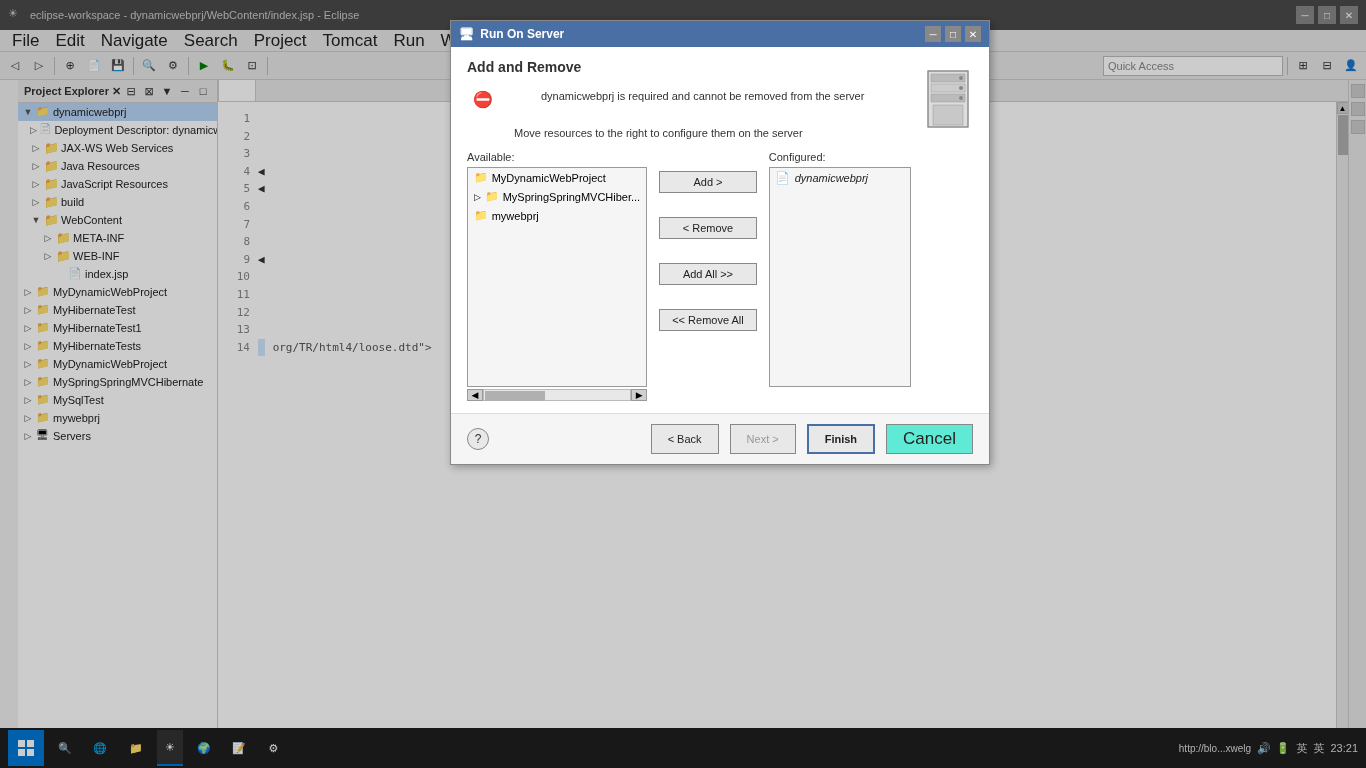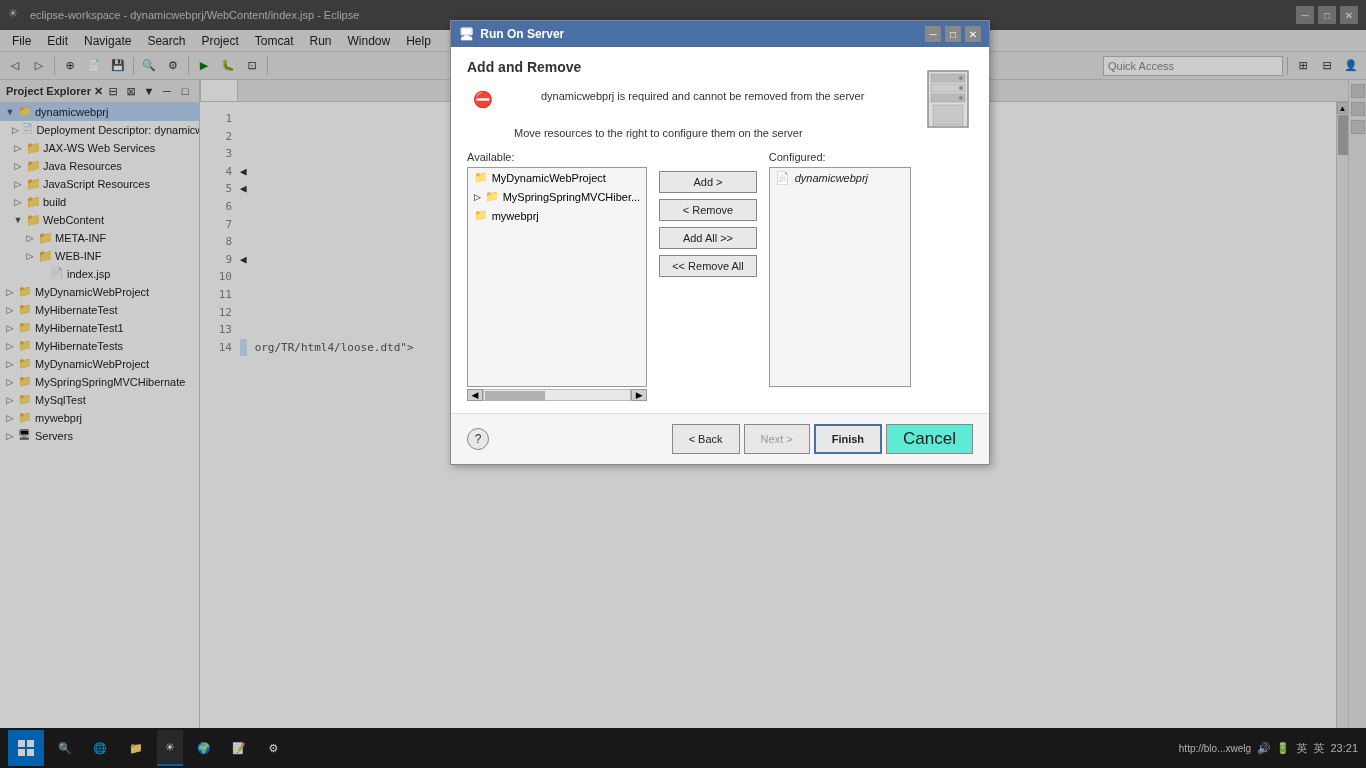--- a/index.html
+++ b/index.html
@@ -10,33 +10,33 @@
 
     
     .title-bar { height: 30px; background: #4a4a4a; display: flex; align-items: center; padding: 0 8px; color: #ccc; font-size: 11px; }
     .title-bar-icon { width: 16px; height: 16px; margin-right: 6px; }
     .title-bar-text { flex: 1; }
     .title-bar-controls { display: flex; gap: 4px; }
     .title-bar-btn { width: 18px; height: 18px; background: #888; border: none; color: #fff; font-size: 10px; cursor: pointer; display: flex; align-items: center; justify-content: center; }
 
     
     .menu-bar { height: 22px; background: #e8e8e8; display: flex; align-items: center; padding: 0 4px; border-bottom: 1px solid #ccc; }
-    .menu-item { padding: 2px 8px; font-size: 12px; color: #222; cursor: pointer; }
+    .menu-item { padding: 2px 8px; font-size: 17px; color: #222; cursor: pointer; }
 
     
     .toolbar { height: 28px; background: #e8e8e8; border-bottom: 1px solid #ccc; display: flex; align-items: center; padding: 0 4px; gap: 2px; }
     .toolbar-btn { width: 22px; height: 22px; background: transparent; border: 1px solid transparent; cursor: pointer; display: flex; align-items: center; justify-content: center; font-size: 11px; color: #333; }
     .toolbar-sep { width: 1px; height: 18px; background: #bbb; margin: 0 2px; }
     .quick-access { background: white; border: 1px solid #bbb; height: 20px; width: 180px; padding: 0 4px; font-size: 11px; color: #888; display: flex; align-items: center; }
 
     
     .main-area { display: flex; height: calc(768px - 80px - 22px); }
 
     
-    .sidebar { width: 200px; background: white; border-right: 1px solid #ccc; overflow: hidden; }
+    .sidebar { width: 200px; background: white; border-right: 1px solid #ccc; overflow: hidden; margin-left: 18px; }
     .sidebar-header { background: #e8e8e8; padding: 3px 6px; font-size: 11px; border-bottom: 1px solid #ccc; display: flex; align-items: center; justify-content: space-between; }
     .sidebar-header-title { font-weight: bold; color: #333; }
     .tree-container { overflow-y: auto; height: 100%; }
     .tree-item { padding: 2px 4px; display: flex; align-items: center; cursor: pointer; white-space: nowrap; }
     .tree-item.selected { background: #b8d6f5; }
     .tree-arrow { width: 12px; height: 12px; display: inline-flex; align-items: center; justify-content: center; font-size: 9px; color: #555; margin-right: 2px; }
     .tree-icon { width: 14px; height: 14px; margin-right: 3px; font-size: 10px; }
     .tree-label { font-size: 11px; color: #222; }
     .indent-1 { padding-left: 12px; }
     .indent-2 { padding-left: 24px; }
@@ -69,33 +69,33 @@
     .dialog-info-text { font-size: 11px; color: #333; margin-bottom: 12px; margin-left: 47px; }
 
     
     .panels-container { display: flex; gap: 8px; align-items: flex-start; }
     .panel-col { flex: 1; }
     .panel-label { font-size: 11px; color: #333; margin-bottom: 4px; }
     .panel-list { border: 1px solid #999; background: #f5f5f5; height: 220px; overflow-y: auto; }
     .panel-item { padding: 3px 6px; font-size: 11px; display: flex; align-items: center; gap: 4px; cursor: pointer; }
     .panel-item-italic { font-style: italic; color: #222; }
 
-    .buttons-col { display: flex; flex-direction: column; gap: 6px; justify-content: center; padding: 20px 4px 0; }
+    .buttons-col { display: flex; flex-direction: column; gap: 24px; justify-content: center; padding: 20px 4px 0; }
     .transfer-btn { padding: 4px 12px; background: #e8e8e8; border: 1px solid #888; font-size: 11px; cursor: pointer; min-width: 90px; text-align: center; color: #222; }
     .transfer-btn:disabled { color: #999; cursor: default; }
 
     .horizontal-scroll { display: flex; align-items: center; margin-top: 2px; }
     .scroll-arrow { width: 16px; height: 12px; background: #d0d0d0; border: 1px solid #999; cursor: pointer; display: flex; align-items: center; justify-content: center; font-size: 9px; }
     .scroll-track { flex: 1; height: 12px; background: #e8e8e8; border: 1px solid #bbb; }
     .scroll-thumb { width: 60px; height: 10px; background: #b0b0b0; margin: 1px; }
 
     
     .dialog-footer { display: flex; align-items: center; justify-content: space-between; padding: 10px 16px; border-top: 1px solid #ddd; background: #f5f5f5; }
     .footer-left { display: flex; align-items: center; }
-    .footer-right { display: flex; gap: 4px; border-radius: 7px; }
+    .footer-right { display: flex; gap: 11px; border-radius: 7px; }
     .help-btn { width: 22px; height: 22px; border: 1px solid #888; background: #e8e8e8; border-radius: 50%; cursor: pointer; font-size: 12px; color: #333; display: flex; align-items: center; justify-content: center; }
     .nav-btn { padding: 4px 16px; background: #e8e8e8; border: 1px solid #888; font-size: 11px; cursor: pointer; color: #222; }
     .finish-btn { padding: 4px 16px; background: #e8e8e8; border: 2px solid #4a6fa5; font-size: 11px; cursor: pointer; color: #222; font-weight: bold; }
     .cancel-btn { padding: 4px 16px; background: #5eead4; border: 1px solid #888; font-size: 17px; cursor: pointer; color: #222; }
 
     
     .icon-folder { color: #f5c518; font-size: 12px; }
     .icon-file { color: #4a90d9; font-size: 11px; }
     .icon-project { color: #4a90d9; font-size: 11px; }
 

